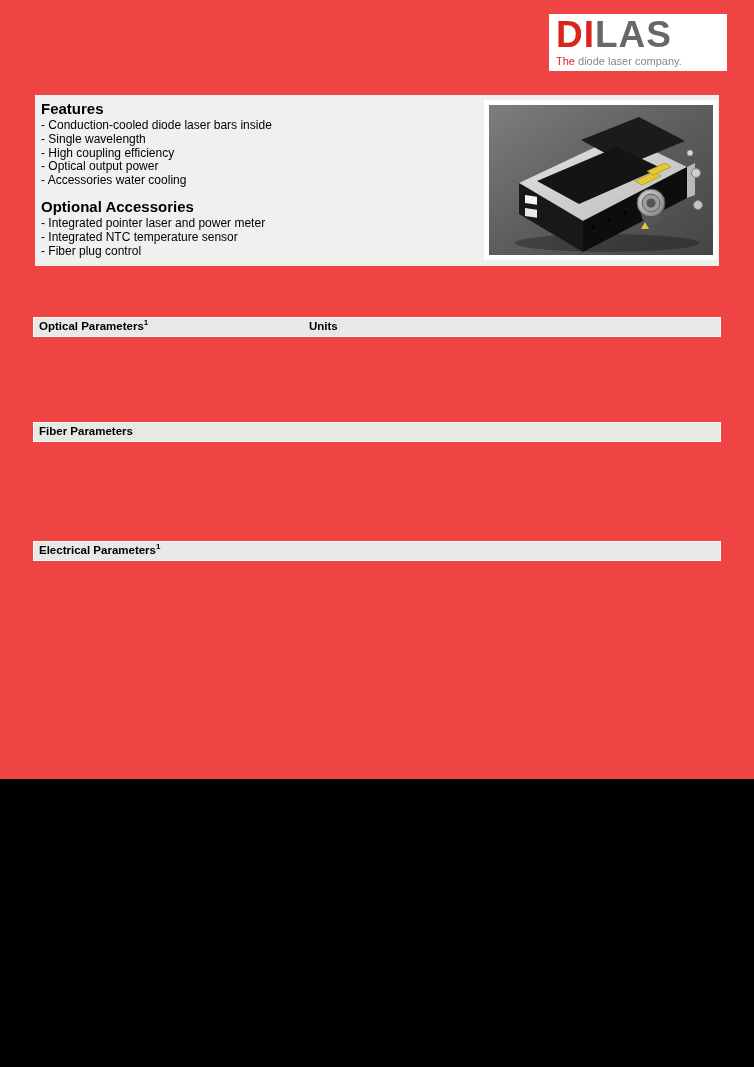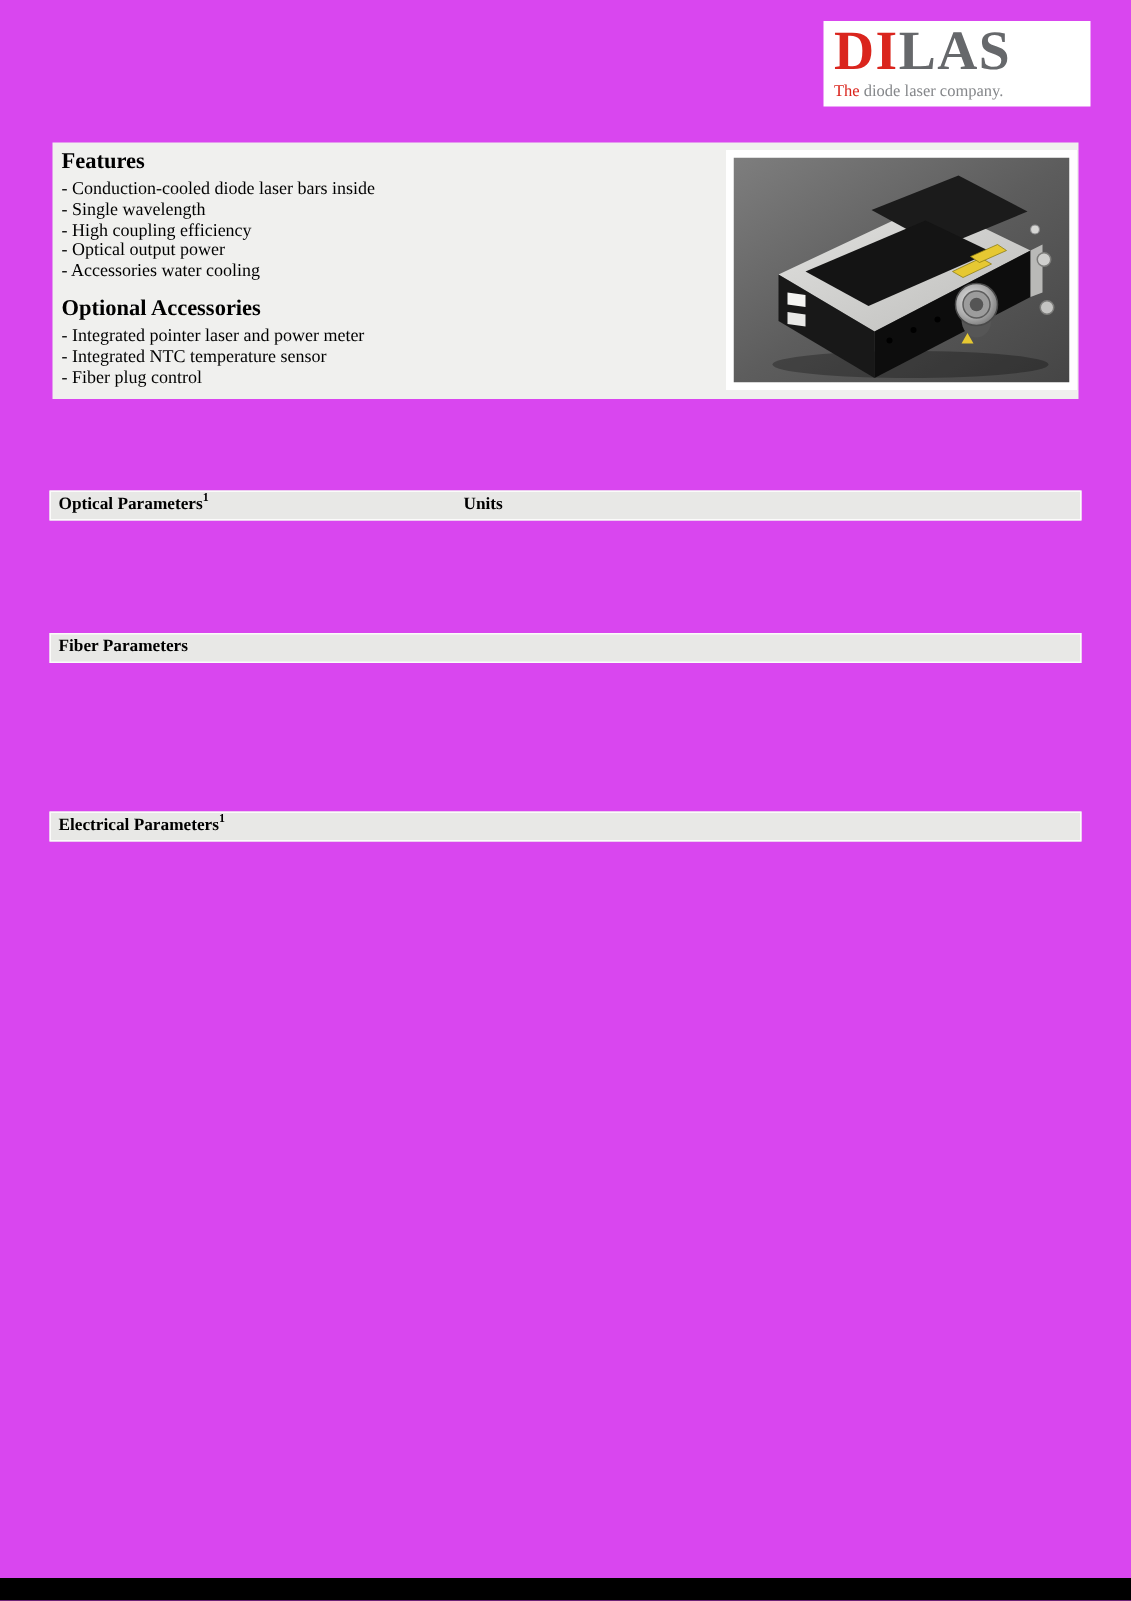--- a/index.html
+++ b/index.html
@@ -1,20 +1,20 @@
 <!DOCTYPE html>
 <html><head>
 <meta charset="utf-8">
 <style>
   html,body{margin:0;padding:0;background:#000;}
   .page{
     position:relative;
-    width:754px;height:1052px;
-    background:#d946ef;
-    font-family:Liberation Serif, serif;
+    width:754px;height:779px;
+    background:#ef4444;
+    font-family:Liberation Sans, sans-serif;
     overflow:hidden;
   }
 
   
   .logo-box{
     position:absolute;left:549px;top:14px;width:178px;height:57px;
     background:#ffffff;box-sizing:border-box;padding:2px 6px 0 7px;
   }
   .logo-word{font-weight:bold;font-size:37px;line-height:38px;letter-spacing:1px;white-space:nowrap;}
   .logo-di{color:#da251d;}
@@ -45,21 +45,21 @@
 
   
   .bar{
     position:absolute;left:33px;width:688px;height:20px;
     background:#e8e8e6;border:1px solid #fbfbfa;box-sizing:border-box;
     color:#000;font-size:11.5px;font-weight:bold;line-height:17px;
     padding-left:5px;white-space:nowrap;
   }
   .bar sup{font-size:8px;line-height:0;}
   .bar .units{position:absolute;left:275px;top:0;line-height:17px;}
-  .bar1{top:317px;margin-top:10px;}
+  .bar1{top:317px;}
   .bar2{top:422px;}
   .bar3{top:529px;margin-top:12px;}
   .bar4{top:620px;}
   .bar5{top:747px;}
 </style>
 </head>
 <body>
 
 <div class="page">
 

